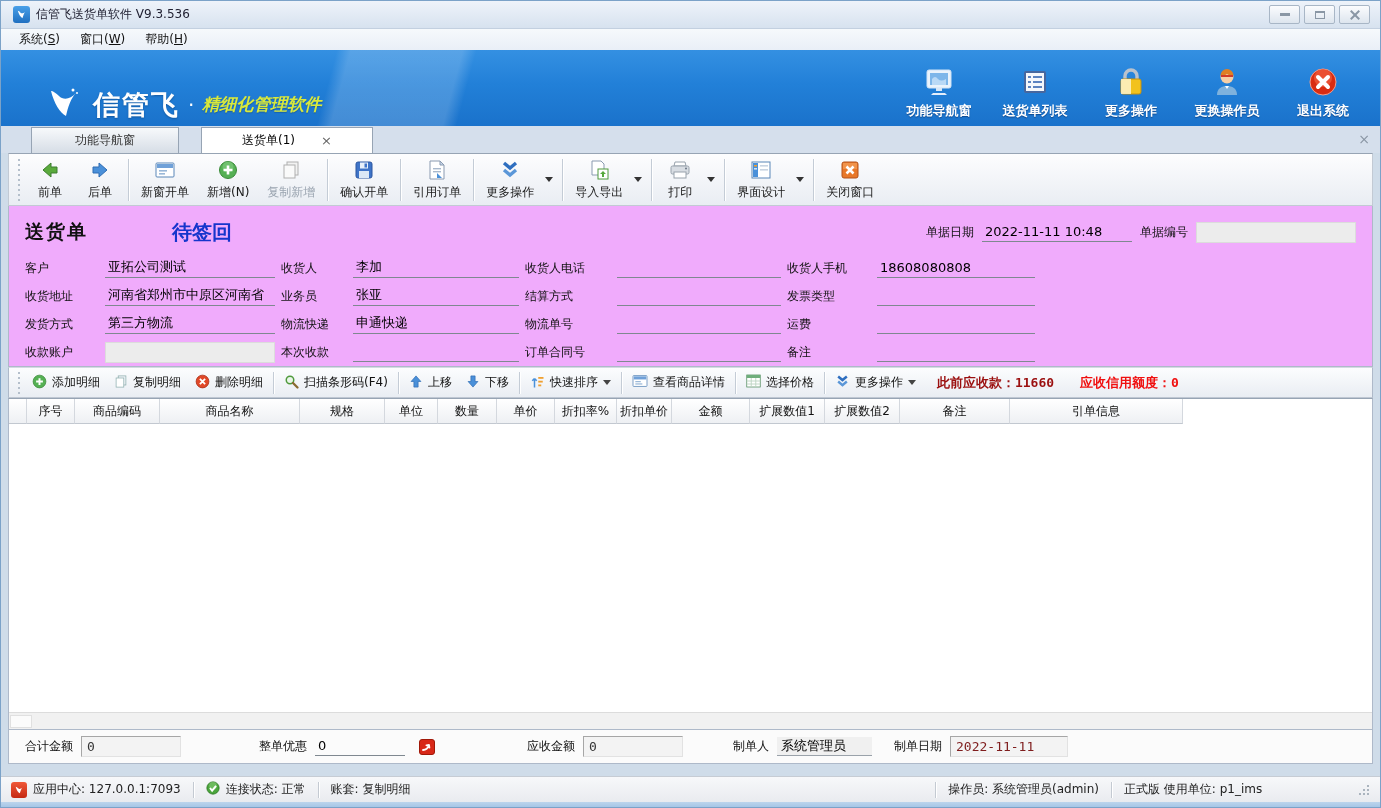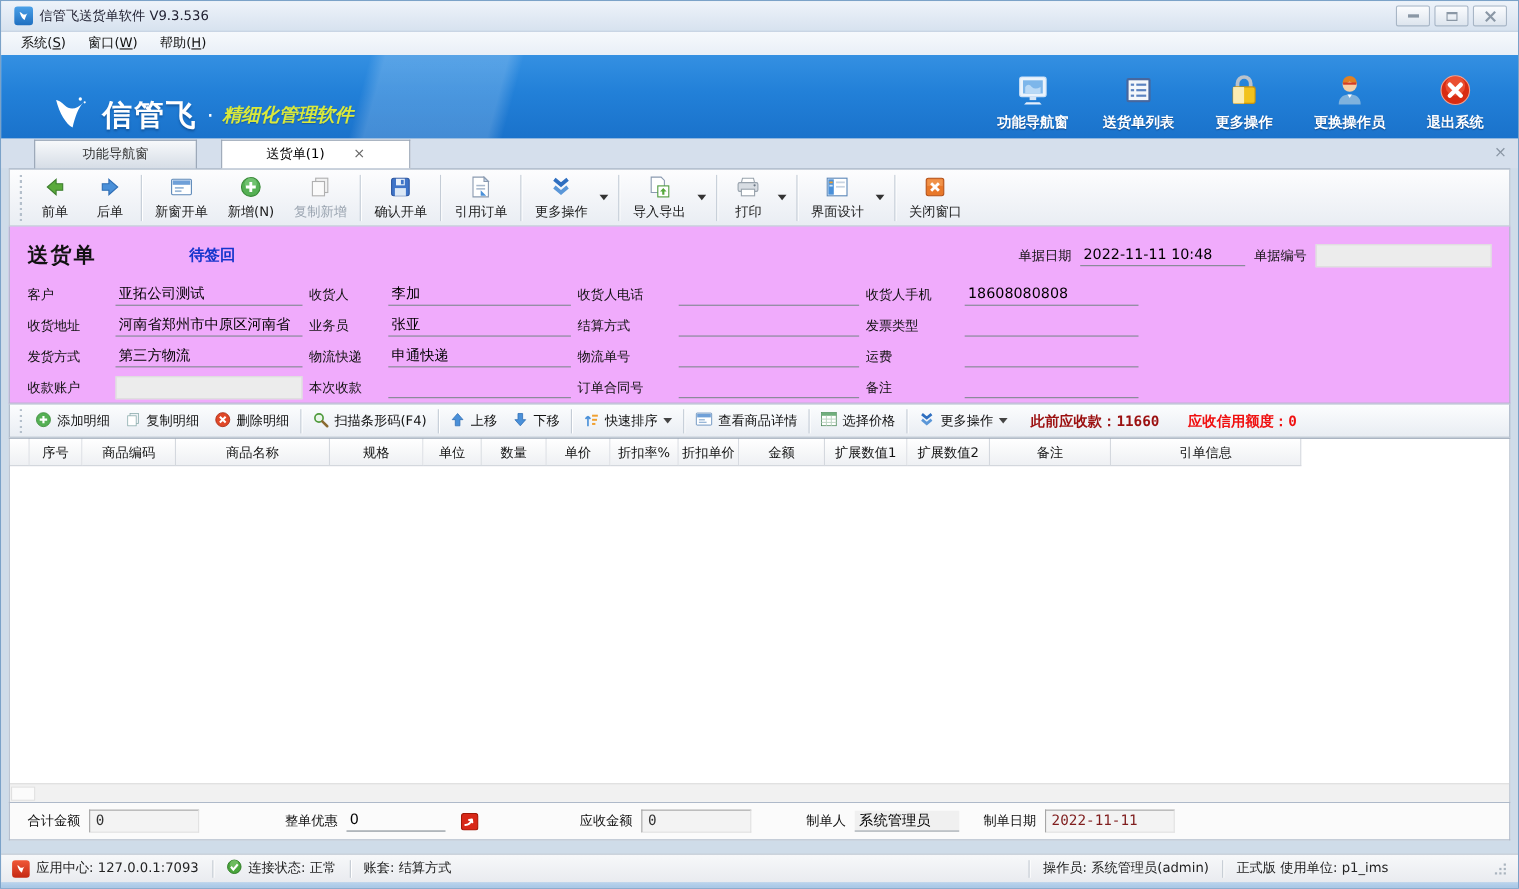--- a/index.html
+++ b/index.html
@@ -70,21 +70,21 @@
   .tbtn .tlbl { font-size:12px; color:#1a1a1a; white-space:nowrap;}
   .tbtn.disabled .tlbl { color:#9aa4b0; }
   .tsep { width:1px; height:42px; background:#c4ccd6; box-shadow:1px 0 0 #fff; margin:0 3px;}
   .dd { width:0; height:0; border-left:4px solid transparent; border-right:4px solid transparent;
     border-top:5px solid #333; margin:0 6px 0 2px; align-self:center;}
 
   
   .form-panel { flex:0 0 160px; background:#f0abfc; border:1px solid #aeb9c9; border-top:none; padding-top:8px;}
   .form-head { height:36px; display:flex; align-items:center; padding:0 16px;}
   .doc-title { font-family:"DejaVu Serif","Liberation Serif",serif; font-size:19px; font-weight:bold; color:#111; letter-spacing:2px;}
-  .doc-status { color:#1535cc; font-weight:bold; font-size:14px; margin-left:84px;}
+  .doc-status { color:#1535cc; font-weight:bold; font-size:20px; margin-left:84px;}
   .head-right { margin-left:auto; display:flex; align-items:center; gap:8px;}
   .f-label { color:#111; white-space:nowrap; font-size:12px;}
   .u-input { border:none; border-bottom:1px solid #7f8archive archiving:#7f8890; border-bottom:1px solid #7f8890; background:transparent;
     font-size:13px; padding:1px 3px 2px; outline:none; font-family:inherit;}
   .ro-box { background:#ececec; border:1px solid #dcdcdc; font-size:13px; padding:2px 4px; color:#555; outline:none;}
   .sunken { background:#f3f3f3; border:1px solid; border-color:#a6a6a6 #e2e2e2 #e2e2e2 #a6a6a6; font-size:13px; padding:2px 5px; color:#333; outline:none;}
   .form-grid { display:grid; padding:4px 0 0 16px;
     grid-template-columns:74px 170px 66px 166px 86px 164px 84px 158px;
     grid-auto-rows:28px; column-gap:6px; align-items:center;}
   .form-grid .f-val { width:100%; }
@@ -586,21 +586,21 @@
     <span>
       <svg width="14" height="14" viewBox="0 0 16 16">
           <circle cx="8" cy="8" r="7" fill="#4aa53c" stroke="#2e7a24"></circle>
           <circle cx="8" cy="5.5" r="4.5" fill="#7cc46c" opacity="0.7"></circle>
           <path d="M4.5 8 l2.5 3 l4.5 -5.5" stroke="#fff" stroke-width="2.2" fill="none"></path>
         </svg>
     </span>
     <span>连接状态: 正常</span>
   </div>
   <div class="ssep"></div>
-  <div class="sseg">账套: 结算方式</div>
+  <div class="sseg">账套: 复制明细</div>
   <div class="spacer"></div>
   <div class="ssep"></div>
   <div class="sseg">操作员: 系统管理员(admin)</div>
   <div class="ssep"></div>
   <div class="sseg" style="min-width:240px;">正式版 使用单位: p1_ims</div>
   <span class="resize-grip">
     <svg width="12" height="12" viewBox="0 0 12 12">
         <g fill="#aab4be">
           <rect x="9" y="1" width="2" height="2"></rect>
           <rect x="9" y="5" width="2" height="2"></rect>

